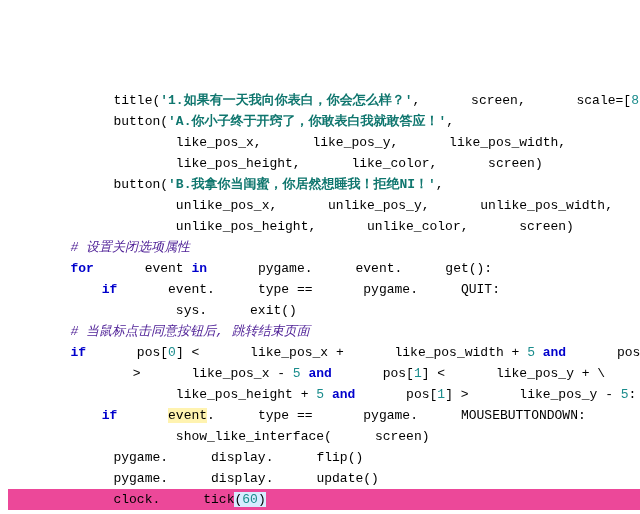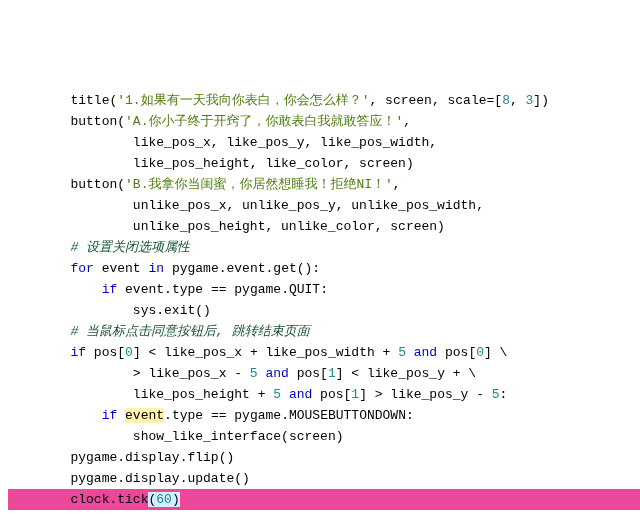--- a/index.html
+++ b/index.html
@@ -10,25 +10,25 @@
     line-height: 21px;
     background: #ffffff;
     color: #000;
     white-space: pre;
     overflow: hidden;
   }
   .code-area {
     padding: 6px 0 6px 8px;
   }
   .line { display: block; }
-  .kw   { color: #0000cc; font-weight: normal; text-align: right; }       
-  .fn   { color: #000000; }                           
+  .kw   { color: #0000cc; font-weight: bold; text-align: right; }       
+  .fn   { color: #000000; margin-left: 43px; }                           
   .num  { color: #1a8c8c; }
-  .str  { color: #4d7c0f; }
-  .comm { color: #14532d; font-style: italic; }
+  .str  { color: #0f766e; font-weight: bold; }
+  .comm { color: #4c1d95; font-style: italic; }
   .op   { color: #000; }
   .hl-event { background: #fff3b0; }
   .hl-arg   { background: #d6ecff; }
   .cur-line { background: #ec4899; }
 </style>
 </head>
 <body>
 
 
 

